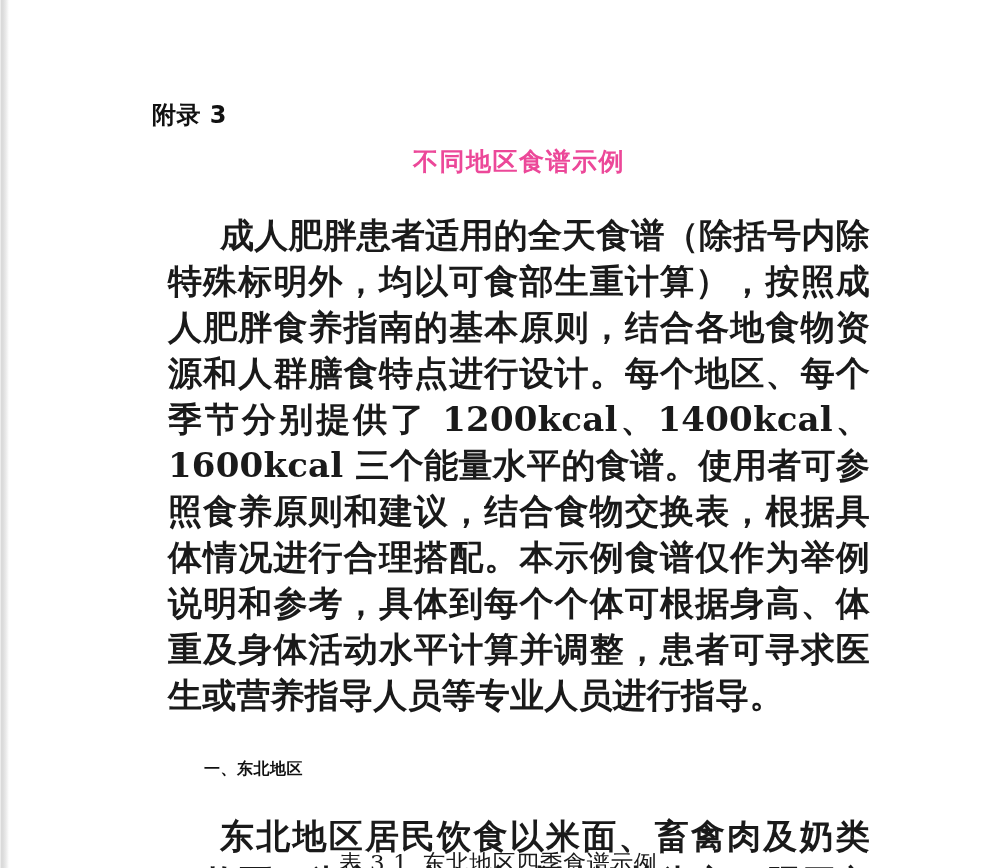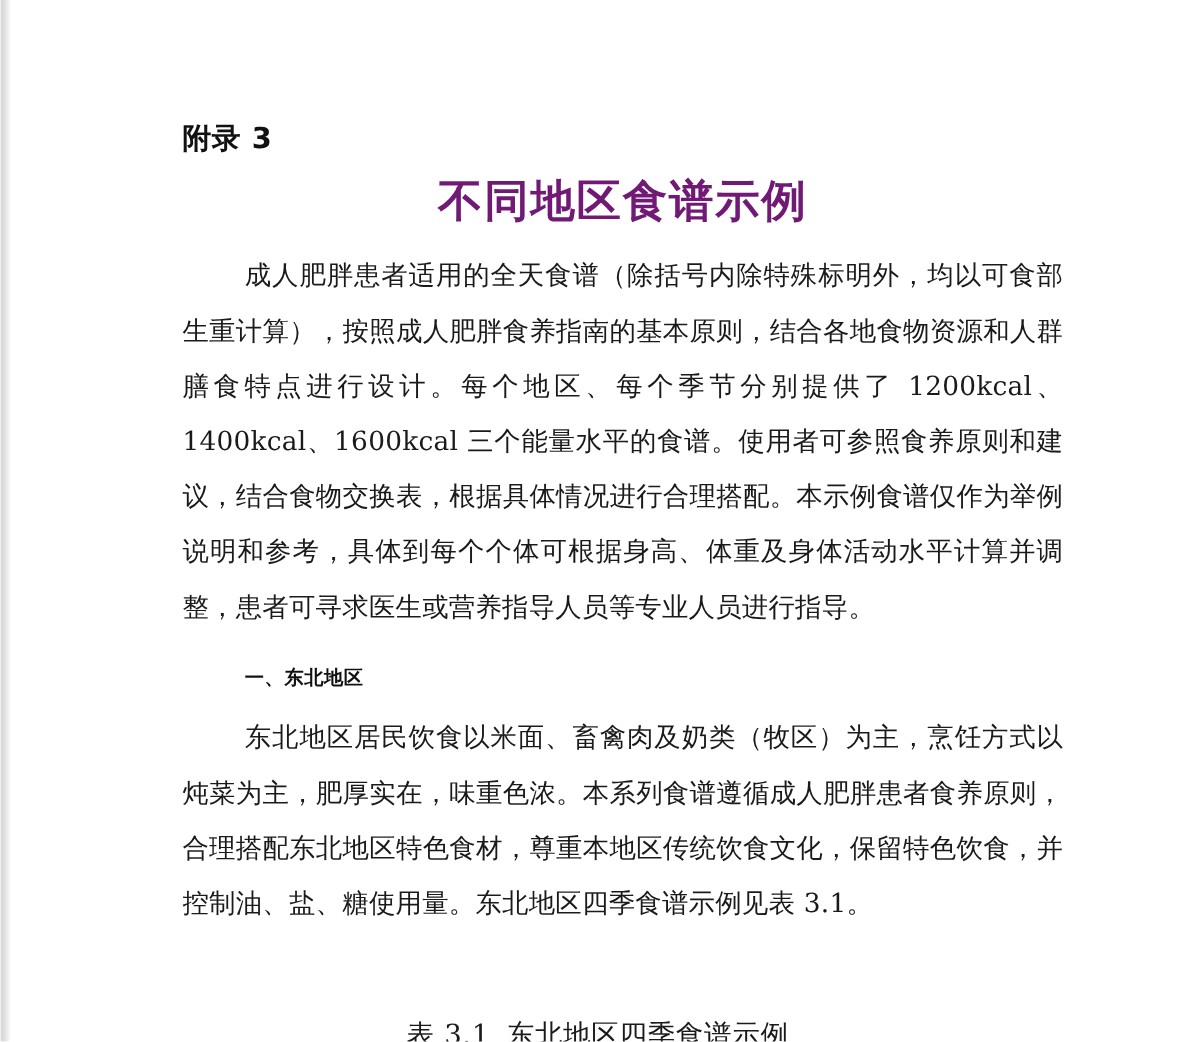--- a/index.html
+++ b/index.html
@@ -67,39 +67,40 @@
     letter-spacing: 0.5px;
     margin: 0;
     padding-top: 103px;
   }
 
   
   .doc-title {
     text-align: center;
     font-family: "DejaVu Serif", "Liberation Serif", serif;
     font-weight: bold;
-    font-size: 37px;
+    font-size: 25px;
     line-height: 1;
     letter-spacing: 1.5px;
-    color: #701a75;
+    color: #ec4899;
     margin: 0;
     padding-top: 22px;
   }
 
   
   .body-para {
     font-family: "DejaVu Serif", "Liberation Serif", serif;
-    font-size: 22px;
+    font-size: 34px;
     line-height: 46px;
     letter-spacing: 0.2px;
     color: #1a1a1a;
     text-align: justify;
     text-justify: inter-character;
     text-indent: 52px;
-    margin: 0;
+    margin: 16px;
+    font-weight: bold;
   }
   .para-intro { padding-top: 22px; }
   .para-northeast { padding-top: 0px; }
 
   
   .section-heading {
     font-family: "DejaVu Sans", "Liberation Sans", sans-serif;
     font-weight: bold;
     font-size: 16px;
     line-height: 1;

